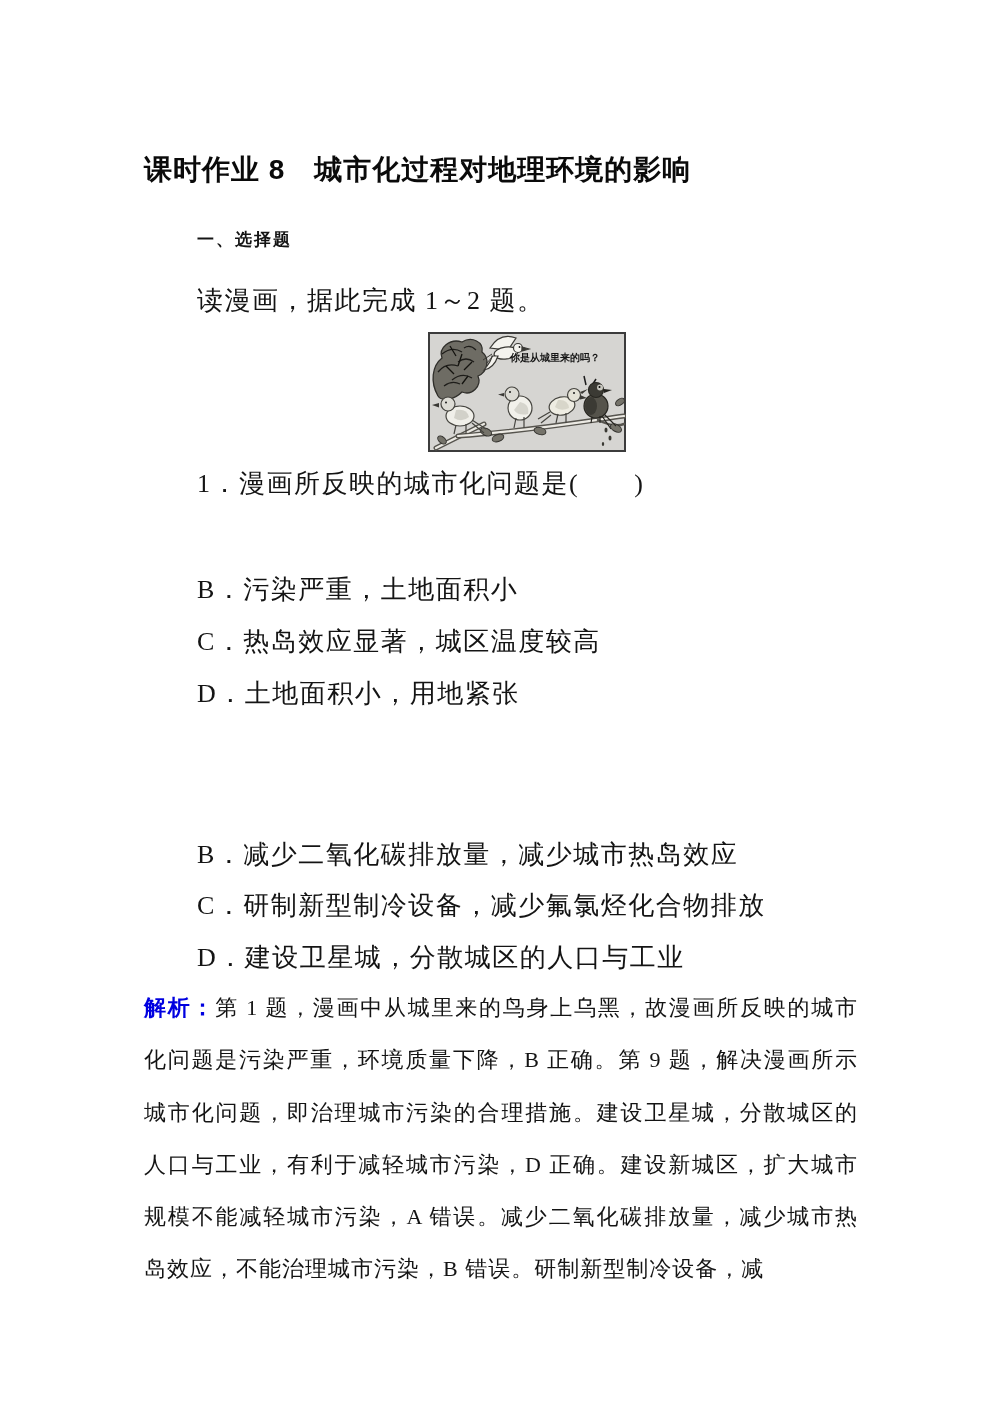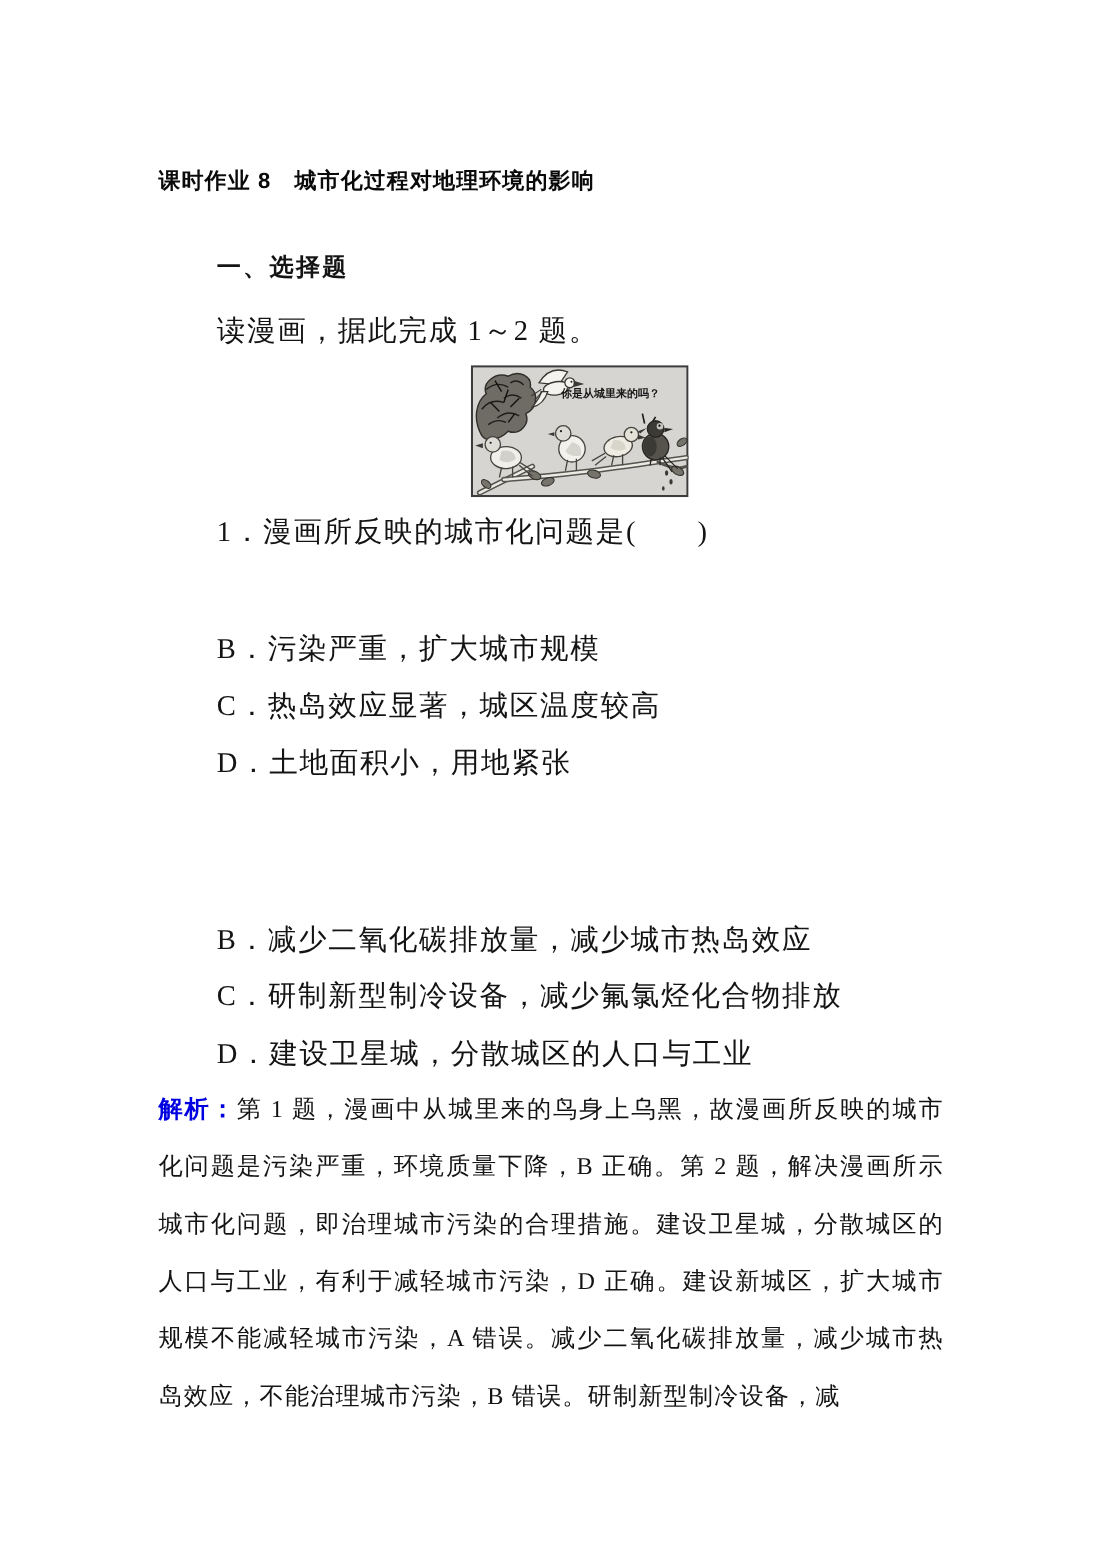--- a/index.html
+++ b/index.html
@@ -2,25 +2,25 @@
 <html><head>
 <meta charset="utf-8">
 <style>
   html,body { margin:0; padding:0; background:#ffffff; }
   body { width:1000px; height:1414px; font-family:"Liberation Serif", serif; color:#141414; }
   .page { position:relative; width:1000px; height:1414px; background:#ffffff; overflow:hidden; }
 
   .title {
     position:absolute; left:144px; top:151px; margin:0;
     font-family:"Liberation Sans", sans-serif; font-weight:bold;
-    font-size:20px; letter-spacing:1px; white-space:pre; color:#0a0a0a;text-align:right;
+    font-size:28px; letter-spacing:1px; white-space:pre; color:#0a0a0a;text-align:right;
   }
   .heading {
     position:absolute; left:197px; top:228px;
-    font-weight:bold; font-size:22px; letter-spacing:2px; white-space:pre;text-align:center;
+    font-weight:bold; font-size:17px; letter-spacing:2px; white-space:pre;text-align:center;
   }
   .ln {
     position:absolute; left:197px;
     font-size:26px; letter-spacing:1.5px; white-space:pre;
   }
   .an {
     position:absolute; left:144px; width:714px;
     font-size:22px; letter-spacing:1px;
     text-align:justify; text-align-last:justify;
   }
@@ -123,28 +123,28 @@
         <g fill="#3a3933" stroke="none">
           <ellipse cx="178" cy="98" rx="1.5" ry="2.5"></ellipse>
           <ellipse cx="182" cy="106" rx="1.5" ry="2.5"></ellipse>
           <ellipse cx="175" cy="112" rx="1.2" ry="2"></ellipse>
         </g>
       </g>
     </svg>
   </figure>
 
   <div class="ln" style="top:466px">1．漫画所反映的城市化问题是(　　)</div>
-  <div class="ln" style="top:572px">B．污染严重，扩大城市规模</div>
+  <div class="ln" style="top:572px">B．污染严重，土地面积小</div>
   <div class="ln" style="top:624px">C．热岛效应显著，城区温度较高</div>
   <div class="ln" style="top:676px">D．土地面积小，用地紧张</div>
 
   <div class="ln" style="top:837px">B．减少二氧化碳排放量，减少城市热岛效应</div>
   <div class="ln" style="top:888px">C．研制新型制冷设备，减少氟氯烃化合物排放</div>
   <div class="ln" style="top:940px">D．建设卫星城，分散城区的人口与工业</div>
 
   <div class="an" style="top:993px"><span class="anlabel">解析：</span><span>第 1 题，漫画中从城里来的鸟身上乌黑，故漫画所反映的城市</span></div>
-  <div class="an" style="top:1045px">化问题是污染严重，环境质量下降，B 正确。第 2 题，解决漫画所示</div>
+  <div class="an" style="top:1045px">化问题是污染严重，环境质量下降，B 正确。第 9 题，解决漫画所示</div>
   <div class="an" style="top:1098px">城市化问题，即治理城市污染的合理措施。建设卫星城，分散城区的</div>
   <div class="an" style="top:1150px">人口与工业，有利于减轻城市污染，D 正确。建设新城区，扩大城市</div>
   <div class="an" style="top:1202px">规模不能减轻城市污染，A 错误。减少二氧化碳排放量，减少城市热</div>
   <div class="an last" style="top:1254px">岛效应，不能治理城市污染，B 错误。研制新型制冷设备，减</div>
 
 </div>
 
 </body></html>

